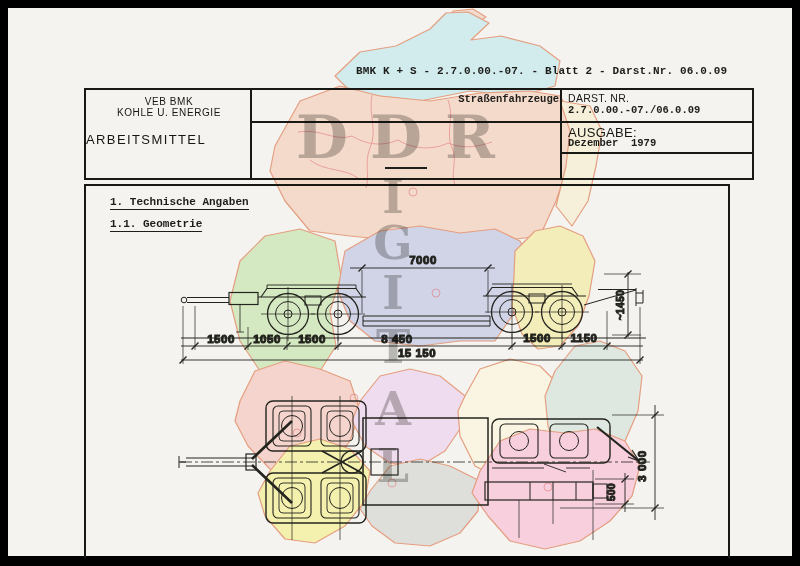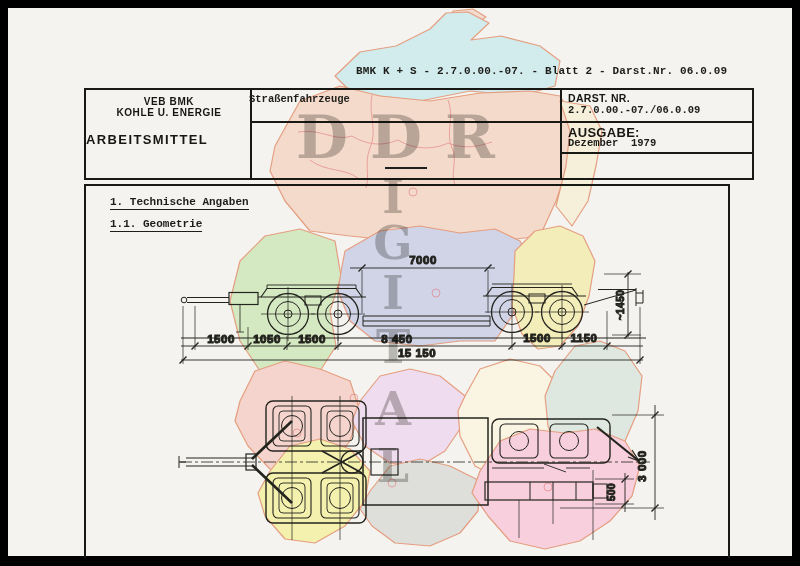--- a/index.html
+++ b/index.html
@@ -3,32 +3,32 @@
 <meta charset="utf-8">
 <style>
   html,body{margin:0;padding:0;}
   body{width:800px;height:566px;background:#000;position:relative;overflow:hidden;
        font-family:"Liberation Sans",sans-serif;}
   .sheet{position:absolute;left:8px;top:8px;width:784px;height:548px;background:#f4f3ef;}
   .layer{position:absolute;left:0;top:0;width:800px;height:468px;}
   svg.overlay{position:absolute;left:0;top:0;}
   #watermark-svg{mix-blend-mode:multiply;}
   .mono{font-family:"Liberation Mono",monospace;font-weight:bold;color:#1d1d1a;}
-  .sans{font-family:"Liberation Sans",sans-serif;font-weight:bold;color:#161613;}
+  .sans{font-family:"Liberation Sans",sans-serif;font-weight:normal;color:#161613;}
   .abs{position:absolute;}
   .ref-line{left:356px;top:65px;font-size:11px;letter-spacing:.15px;white-space:pre;}
   
   .htable{left:84px;top:88px;width:670px;height:92px;border:2.5px solid #181815;box-sizing:border-box;}
   .vline{position:absolute;top:0;bottom:0;width:2px;background:#181815;}
   .hline{position:absolute;height:2px;background:#181815;}
   .org1{left:0;top:6px;width:166px;text-align:center;font-size:10px;letter-spacing:.6px;}
   .org2{left:0;top:17px;width:166px;text-align:center;font-size:10px;letter-spacing:.6px;}
   .cat1{left:0;top:42px;width:166px;text-align:left;font-size:13px;letter-spacing:1.4px;}
   .cat2{left:0;top:56px;width:166px;text-align:center;font-size:13px;letter-spacing:1.4px;}
-  .category{left:163px;top:3px;width:310px;text-align:left;font-size:10.5px;}
+  .category{left:163px;top:3px;width:310px;text-align:right;font-size:10.5px;}
   .typecode{left:163px;top:59px;width:310px;text-align:center;font-size:11px;}
   .type-underline{left:299px;top:77px;width:42px;height:2.2px;background:#1d1d1a;}
   .darst-label{left:482px;top:2px;font-size:10.5px;letter-spacing:.3px;}
   .darst-value{left:482px;top:14px;font-size:10.5px;}
   .ausgabe-label{left:482px;top:35px;font-size:13px;letter-spacing:.3px;}
   .ausgabe-value{left:482px;top:47px;font-size:10.5px;white-space:pre;}
   
   .cframe{left:84px;top:184px;width:646px;height:374px;box-sizing:border-box;
           border-left:2.5px solid #181815;border-top:2.5px solid #181815;border-right:2.5px solid #181815;}
   .sec1{left:110px;top:196px;font-size:11px;border-bottom:1.6px solid #1d1d1a;padding-bottom:1px;}

